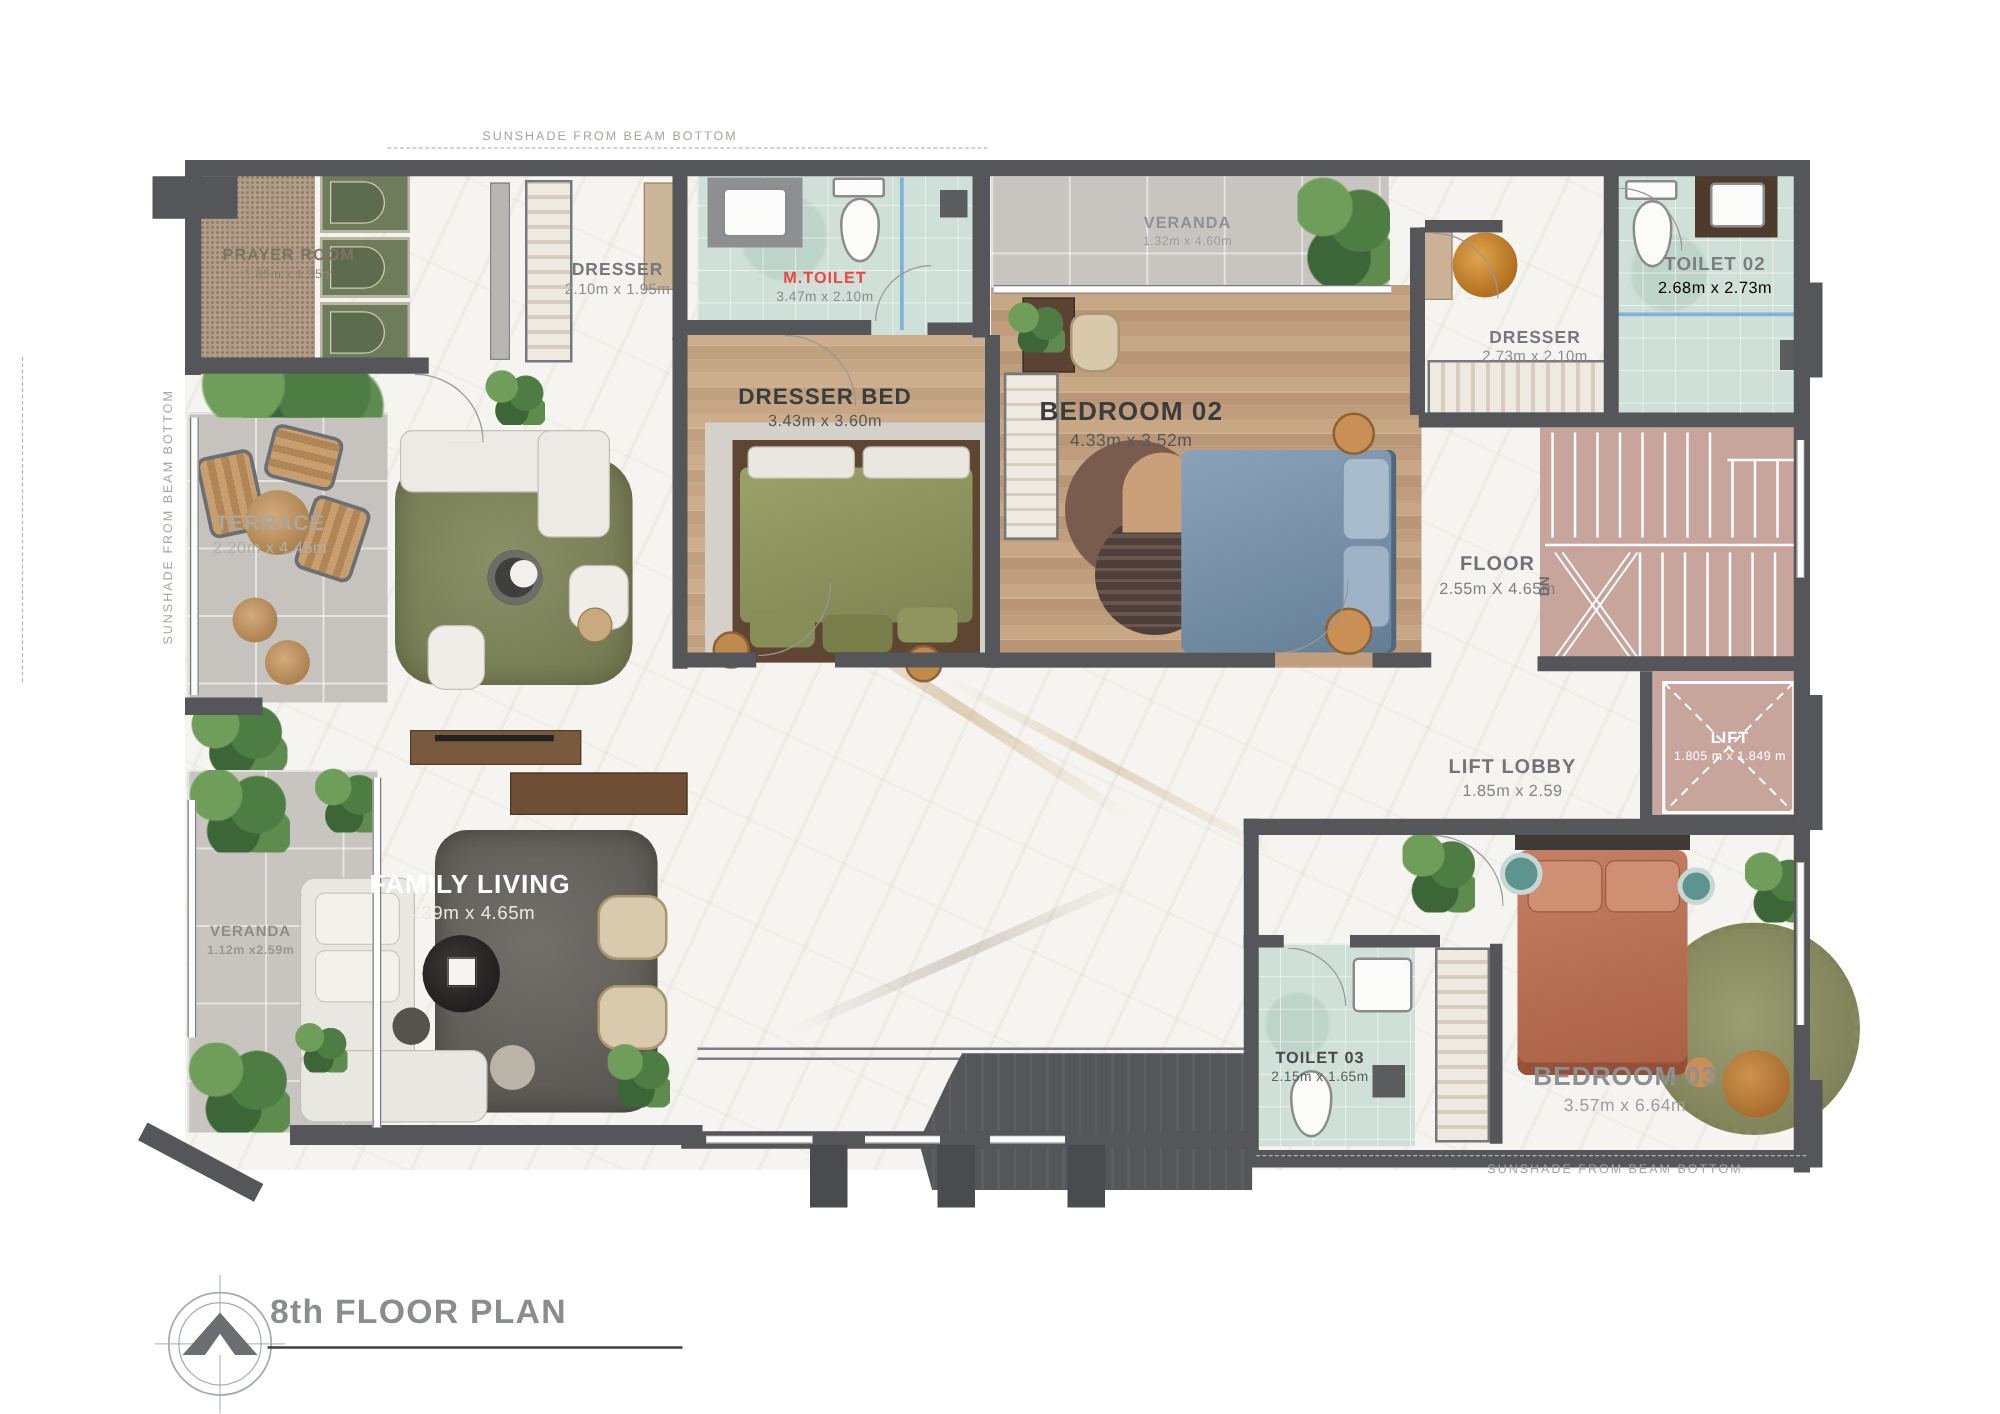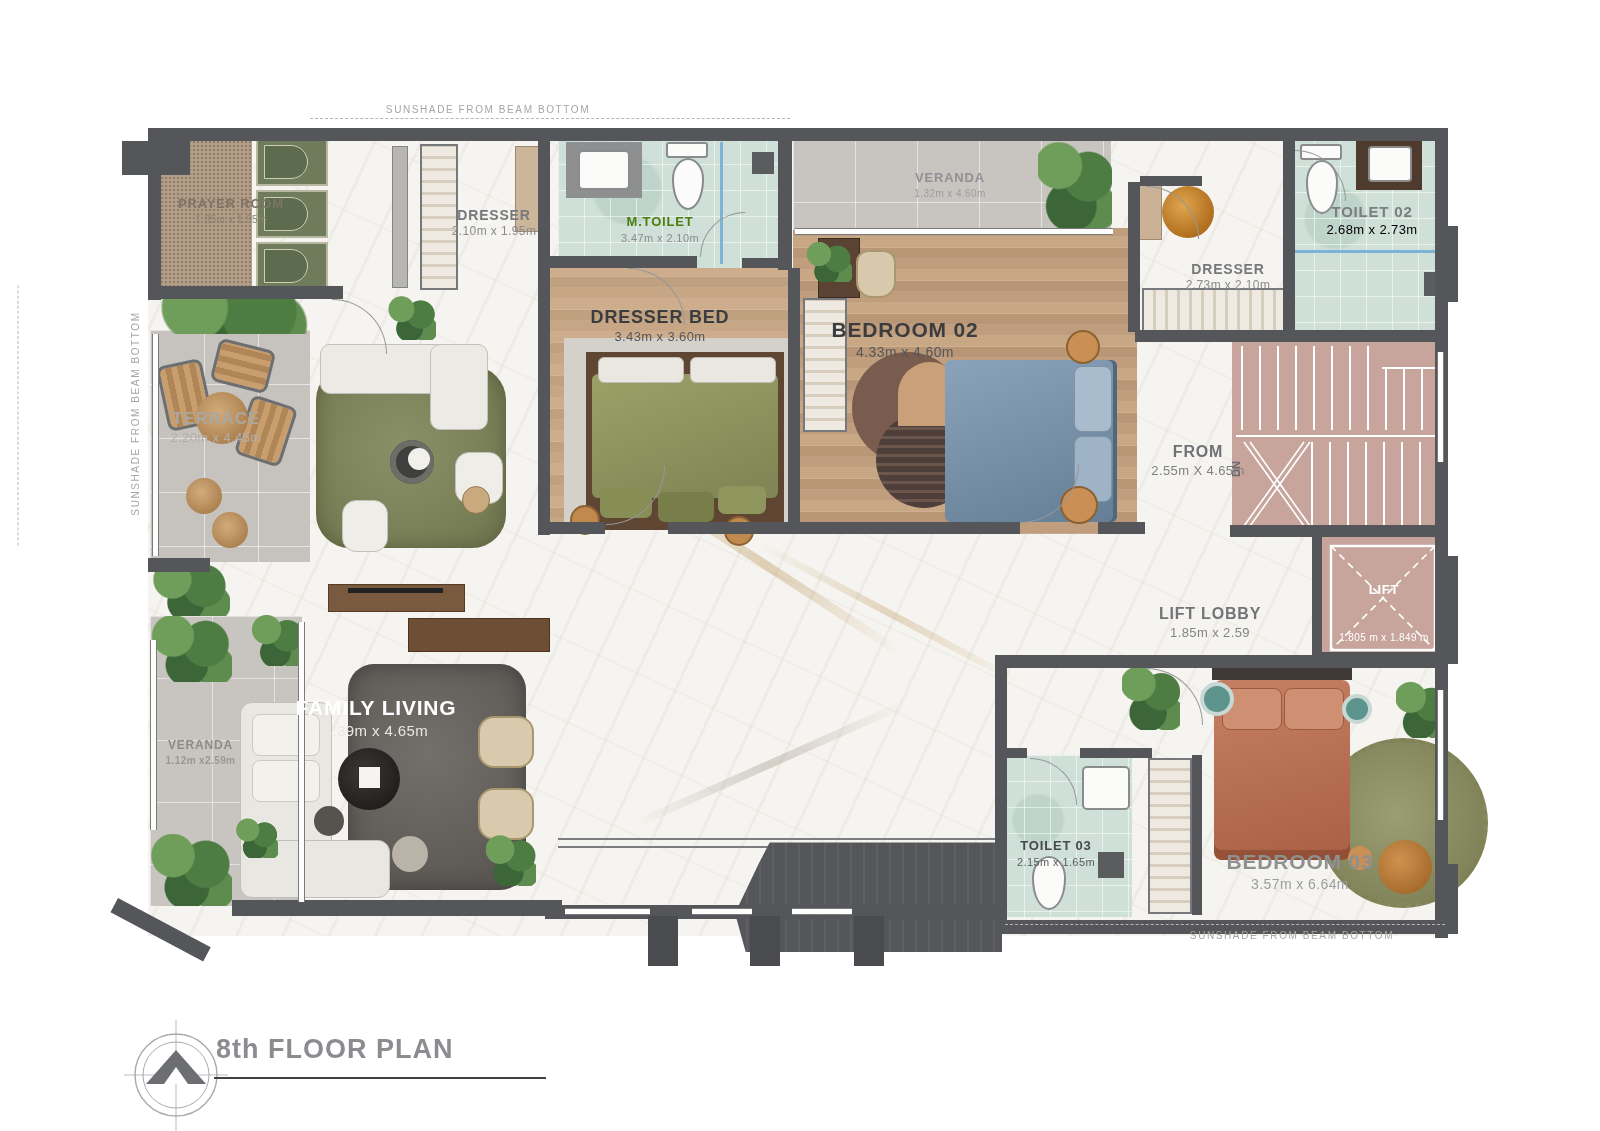--- a/index.html
+++ b/index.html
@@ -280,32 +280,32 @@
     <div class="nm" style="font-size:13px;color:#7d7466;">PRAYER ROOM</div>
     <div class="dm" style="font-size:10px;color:#8d8373;">1.85m x 1.95m</div>
   </div>
 
   <div class="lbl" style="left:419px;top:206px;width:150px;">
     <div class="nm" style="font-size:14px;color:#77787b;">DRESSER</div>
     <div class="dm" style="font-size:12px;color:#8a8b8e;">2.10m x 1.95m</div>
   </div>
 
   <div class="lbl" style="left:585px;top:214px;width:150px;">
-    <div class="nm" style="font-size:13px;color:#4d7c0f;">M.TOILET</div>
+    <div class="nm" style="font-size:13px;color:#ef4444;">M.TOILET</div>
     <div class="dm" style="font-size:11px;color:#8a8c8f;">3.47m x 2.10m</div>
   </div>
 
   <div class="lbl" style="left:560px;top:306px;width:200px;">
     <div class="nm" style="font-size:18px;color:#3b3c3e;">DRESSER BED</div>
     <div class="dm" style="font-size:13px;color:#55565a;">3.43m x 3.60m</div>
   </div>
 
   <div class="lbl" style="left:805px;top:316px;width:200px;">
     <div class="nm" style="font-size:21px;color:#3b3c3e;">BEDROOM 02</div>
-    <div class="dm" style="font-size:14px;color:#55565a;">4.33m x 4.60m</div>
+    <div class="dm" style="font-size:14px;color:#55565a;">4.33m x 3.52m</div>
   </div>
 
   <div class="lbl" style="left:875px;top:170px;width:150px;">
     <div class="nm" style="font-size:13px;color:#8f9195;">VERANDA</div>
     <div class="dm" style="font-size:10px;color:#9b9da0;">1.32m x 4.60m</div>
   </div>
 
   <div class="lbl" style="left:1153px;top:260px;width:150px;">
     <div class="nm" style="font-size:14px;color:#77787b;">DRESSER</div>
     <div class="dm" style="font-size:12px;color:#8a8b8e;">2.73m x 2.10m</div>
@@ -316,33 +316,33 @@
     <div class="dm" style="font-size:13px;color:#000000;">2.68m x 2.73m</div>
   </div>
 
   <div class="lbl" style="left:141px;top:408px;width:150px;">
     <div class="nm" style="font-size:17px;color:#aba79f;">TERRACE</div>
     <div class="dm" style="font-size:13px;color:#b2aea6;">2.20m x 4.45m</div>
   </div>
 
 
   <div class="lbl" style="left:1123px;top:442px;width:150px;">
-    <div class="nm" style="font-size:16px;color:#707174;">FROM</div>
+    <div class="nm" style="font-size:16px;color:#707174;">FLOOR</div>
     <div class="dm" style="font-size:13px;color:#808184;">2.55m X 4.65m</div>
   </div>
   <div class="abs" style="left:1222px;top:462px;width:30px;height:14px;transform:rotate(-90deg);font-size:11px;font-weight:bold;color:#6b6c6e;text-align:center;"><span>DN</span></div>
 
   <div class="lbl" style="left:1130px;top:604px;width:160px;">
     <div class="nm" style="font-size:16px;color:#737477;">LIFT LOBBY</div>
     <div class="dm" style="font-size:13px;color:#838487;">1.85m x 2.59</div>
   </div>
 
   <div class="lbl" style="left:1324px;top:582px;width:120px;">
     <div class="nm" style="font-size:13px;color:#ffffff;">LIFT</div>
-    <div class="dm" style="font-size:10px;color:#ffffff;margin-top:32px;">1.805 m x 1.849 m</div>
+    <div class="dm" style="font-size:10px;color:#ffffff;">1.805 m x 1.849 m</div>
   </div>
 
   <div class="lbl" style="left:276px;top:694px;width:200px;">
     <div class="nm" style="font-size:21px;color:#ffffff;">FAMILY LIVING</div>
     <div class="dm" style="font-size:15px;color:#e9e7e2;">4.39m x 4.65m</div>
   </div>
 
   <div class="lbl" style="left:138px;top:738px;width:125px;">
     <div class="nm" style="font-size:12px;color:#8e8c88;">VERANDA</div>
     <div class="dm" style="font-size:10px;color:#9a9894;font-weight:bold;">1.12m x2.59m</div>

